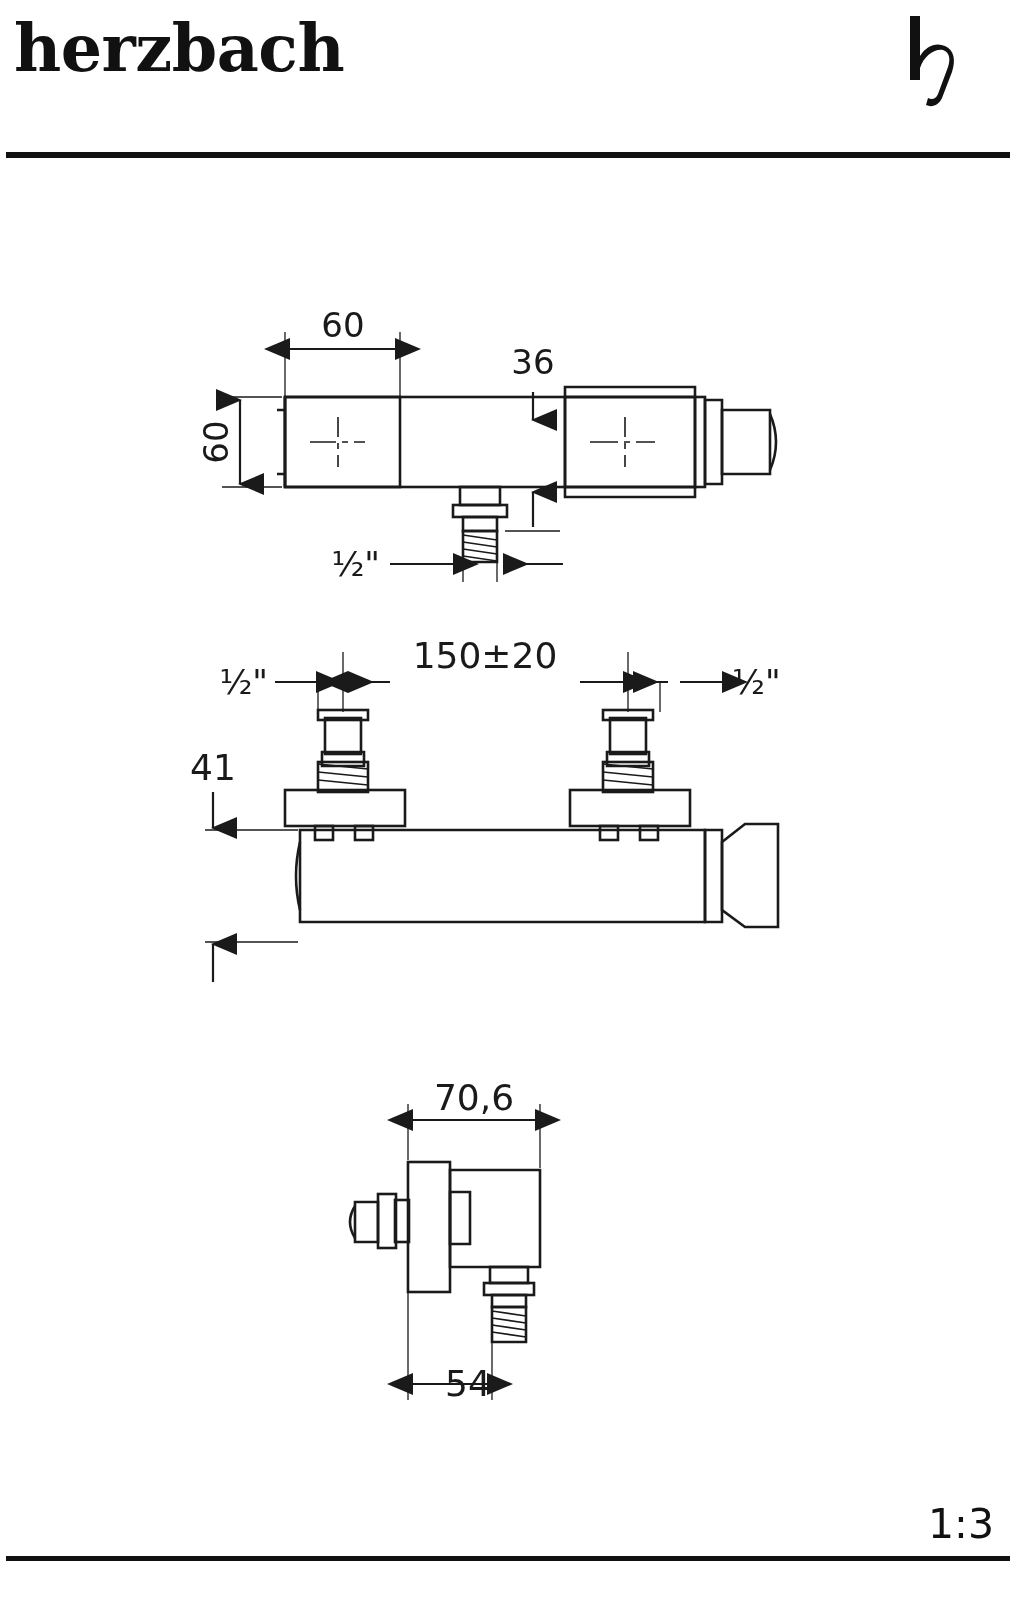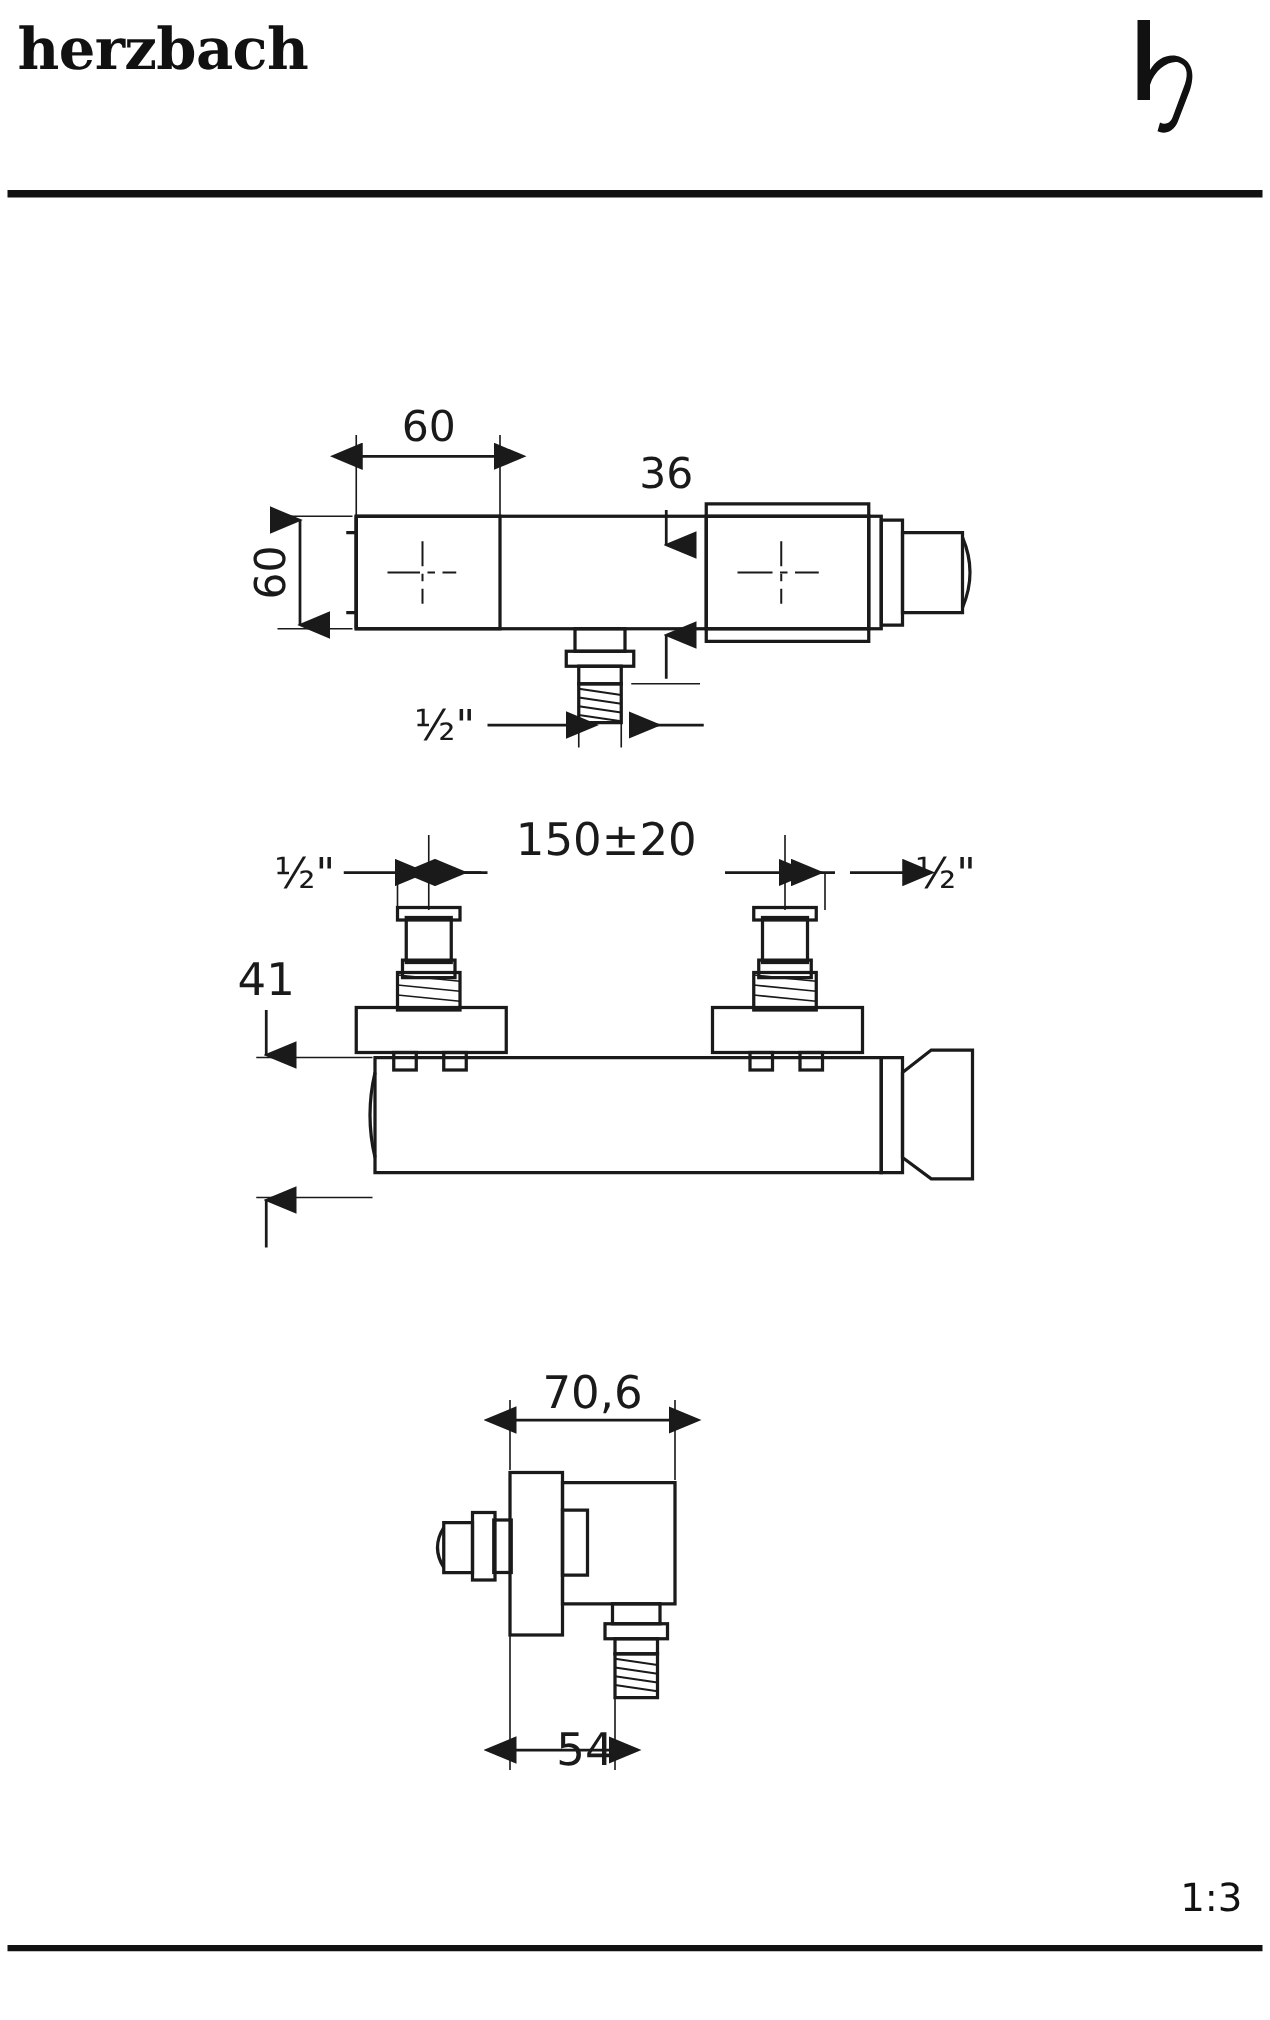--- a/index.html
+++ b/index.html
@@ -23,21 +23,21 @@
     top: 0;
     width: 1016px;
     height: 160px;
   }
   #brand-name {
     position: absolute;
     left: 14px;
     top: 16px;
     font-family: "DejaVu Serif", "Liberation Serif", serif;
     font-weight: bold;
-    font-size: 46px;
+    font-size: 65px;
     letter-spacing: -0.5px;
     line-height: 1;
     color: #111;
   }
   #article-number {
     position: absolute;
     left: 16px;
     top: 80px;
     font-family: "DejaVu Sans", "Liberation Sans", sans-serif;
     font-size: 37px;
@@ -57,41 +57,41 @@
     top: 152px;
     width: 1004px;
     height: 6px;
     background: #111;
   }
 
   
   #drawing {
     position: absolute;
     left: 0;
-    top: 168px;
+    top: 152px;
     width: 908px;
     height: 1330px;
   }
   #drawing svg {
     display: block;
   }
 
   
   #footer {
     position: absolute;
     left: 0;
     bottom: 0;
     width: 1016px;
     height: 130px;
   }
   #scale-label {
     position: absolute;
     right: 22px;
     top: 18px;
-    font-size: 31px;
+    font-size: 41px;
     line-height: 1;
     color: #111;
   }
   #footer-rule {
     position: absolute;
     left: 6px;
     top: 70px;
     width: 1004px;
     height: 5px;
     background: #111;

